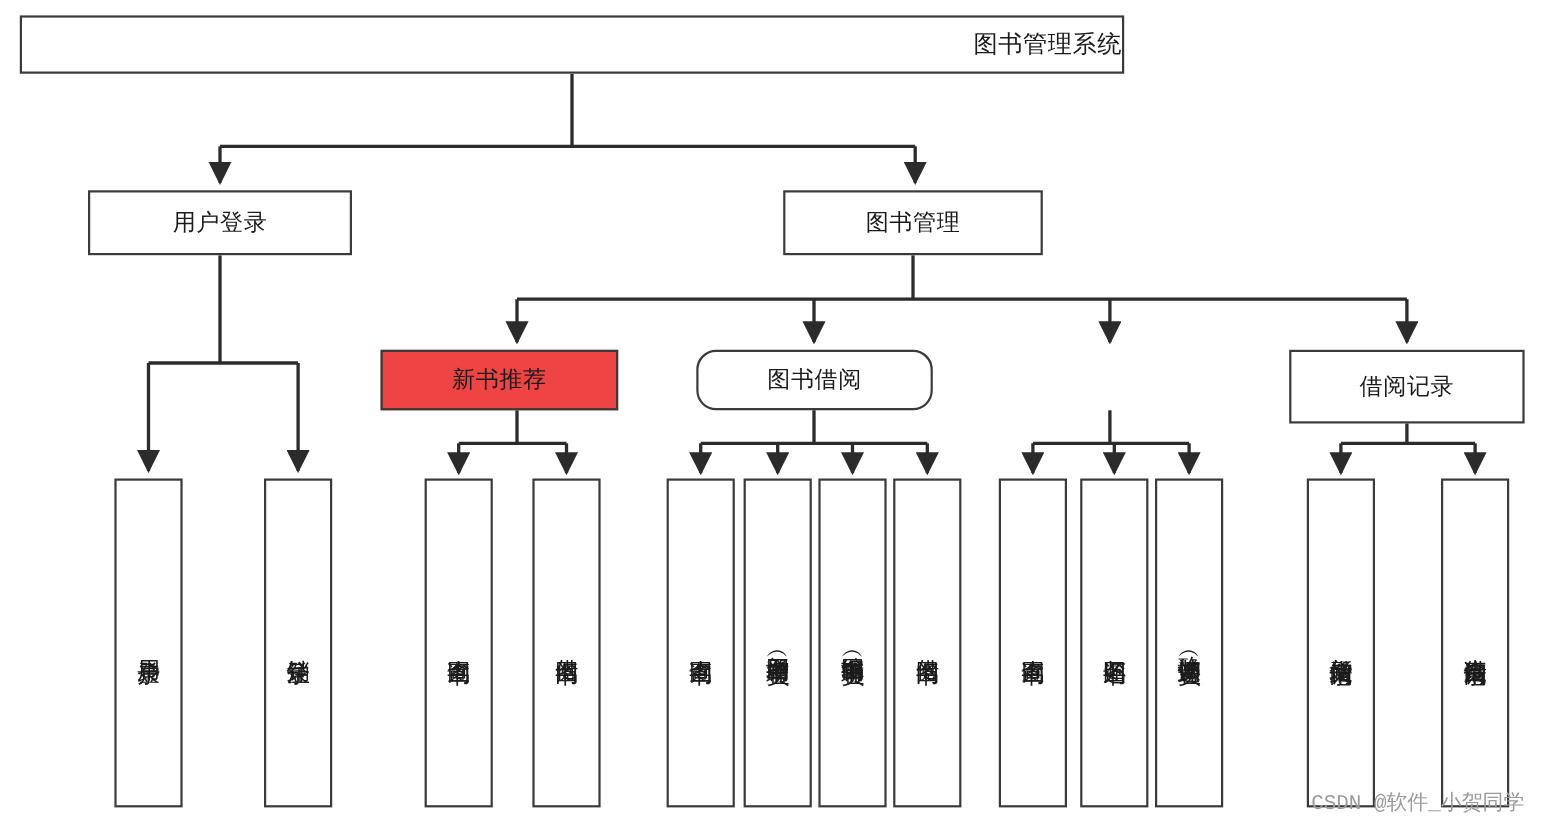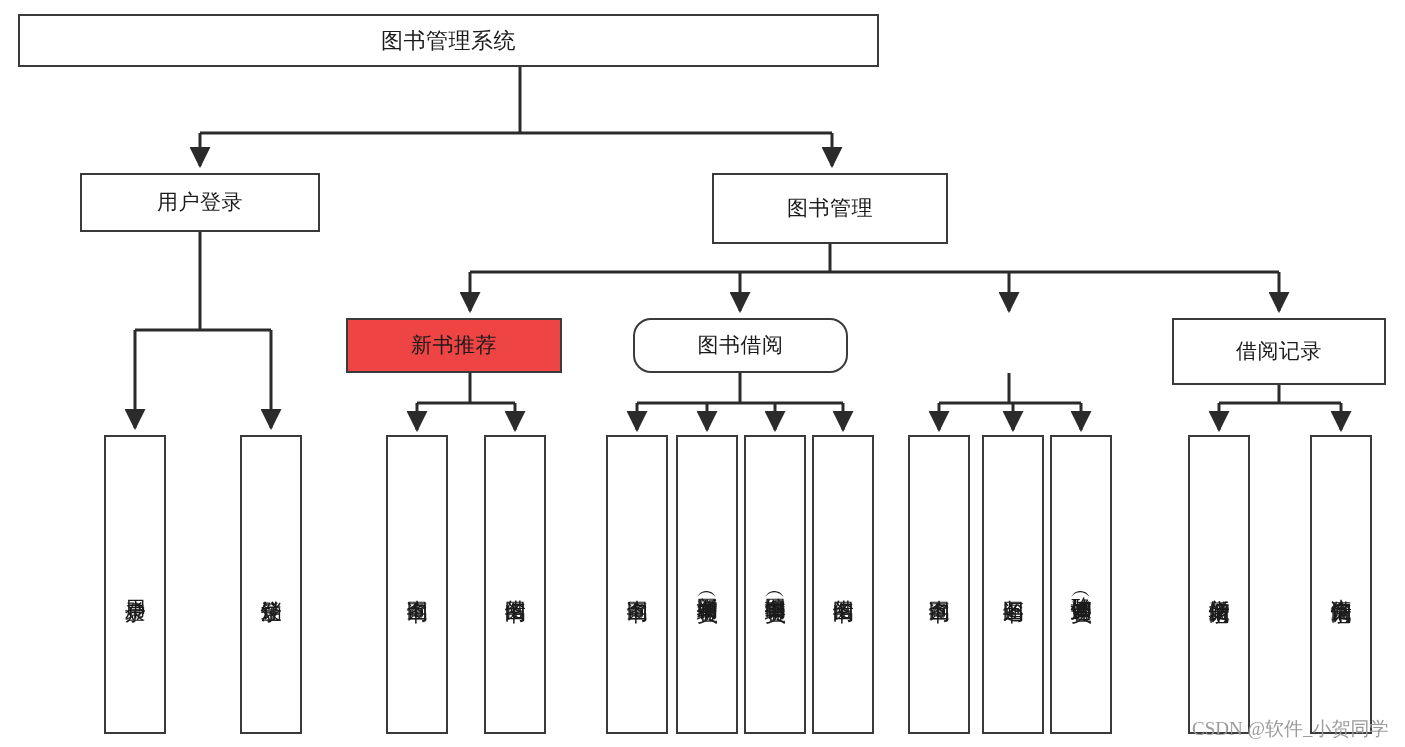--- a/index.html
+++ b/index.html
@@ -62,21 +62,21 @@
     line-height: 1.16;
     letter-spacing: 1px;
     max-height: 100%;
   }
   .watermark {
     position: absolute;
     font-size: 19px;
     color: #9b9b9b;
     white-space: nowrap;
     z-index: 5;
-    font-family: Liberation Serif, serif;
+    font-family: Liberation Mono, monospace;
   }
 </style>
 </head>
 <body>
 
 <div id="canvas" style="background: rgb(255, 255, 255);">
 
   <svg id="edges" viewBox="0 0 1405 747" xmlns="http://www.w3.org/2000/svg">
     <defs>
       <marker id="arrow" viewBox="0 0 10 10" refX="9" refY="5" markerWidth="7" markerHeight="7" orient="auto-start-reverse">
@@ -120,28 +120,28 @@
       <path d="M 1013 403 L 1013 430" marker-end="url(#arrow)"></path>
       <path d="M 1081 403 L 1081 430" marker-end="url(#arrow)"></path>
 
       <path d="M 1279 373 L 1279 403"></path>
       <path d="M 1219 403 L 1341 403"></path>
       <path d="M 1219 403 L 1219 430" marker-end="url(#arrow)"></path>
       <path d="M 1341 403 L 1341 430" marker-end="url(#arrow)"></path>
     </g>
   </svg>
 
-  <div class="node horiz root" style="left: 18px; top: 14px; width: 861px; height: 53px; background: rgb(255, 255, 255); border-color: rgb(58, 58, 58); color: rgb(27, 27, 27);">
+  <div class="node horiz root" style="left: 18px; top: 14px; width: 1004px; height: 53px; background: rgb(255, 255, 255); border-color: rgb(58, 58, 58); color: rgb(27, 27, 27); justify-content: flex-end;">
     <span class="label">图书管理系统</span>
   </div>
 
   <div class="node horiz" style="left: 80px; top: 173px; width: 240px; height: 59px; background: rgb(255, 255, 255); border-color: rgb(58, 58, 58); color: rgb(27, 27, 27);">
     <span class="label">用户登录</span>
   </div>
-  <div class="node horiz" style="left: 712px; top: 173px; width: 236px; height: 71px; background: rgb(255, 255, 255); border-color: rgb(58, 58, 58); color: rgb(27, 27, 27);">
+  <div class="node horiz" style="left: 712px; top: 173px; width: 236px; height: 59px; background: rgb(255, 255, 255); border-color: rgb(58, 58, 58); color: rgb(27, 27, 27);">
     <span class="label">图书管理</span>
   </div>
 
   <div class="node horiz" style="left: 346px; top: 318px; width: 216px; height: 55px; background: #ef4444; border-color: rgb(58, 58, 58); color: rgb(27, 27, 27);">
     <span class="label">新书推荐</span>
   </div>
   <div class="node horiz" style="left: 633px; top: 318px; width: 215px; height: 55px; background: rgb(255, 255, 255); border-color: rgb(58, 58, 58); color: rgb(27, 27, 27); border-radius: 18px;">
     <span class="label">图书借阅</span>
   </div>
   <div class="node horiz" style="left: 1172px; top: 318px; width: 214px; height: 67px; background: rgb(255, 255, 255); border-color: rgb(58, 58, 58); color: rgb(27, 27, 27);">

